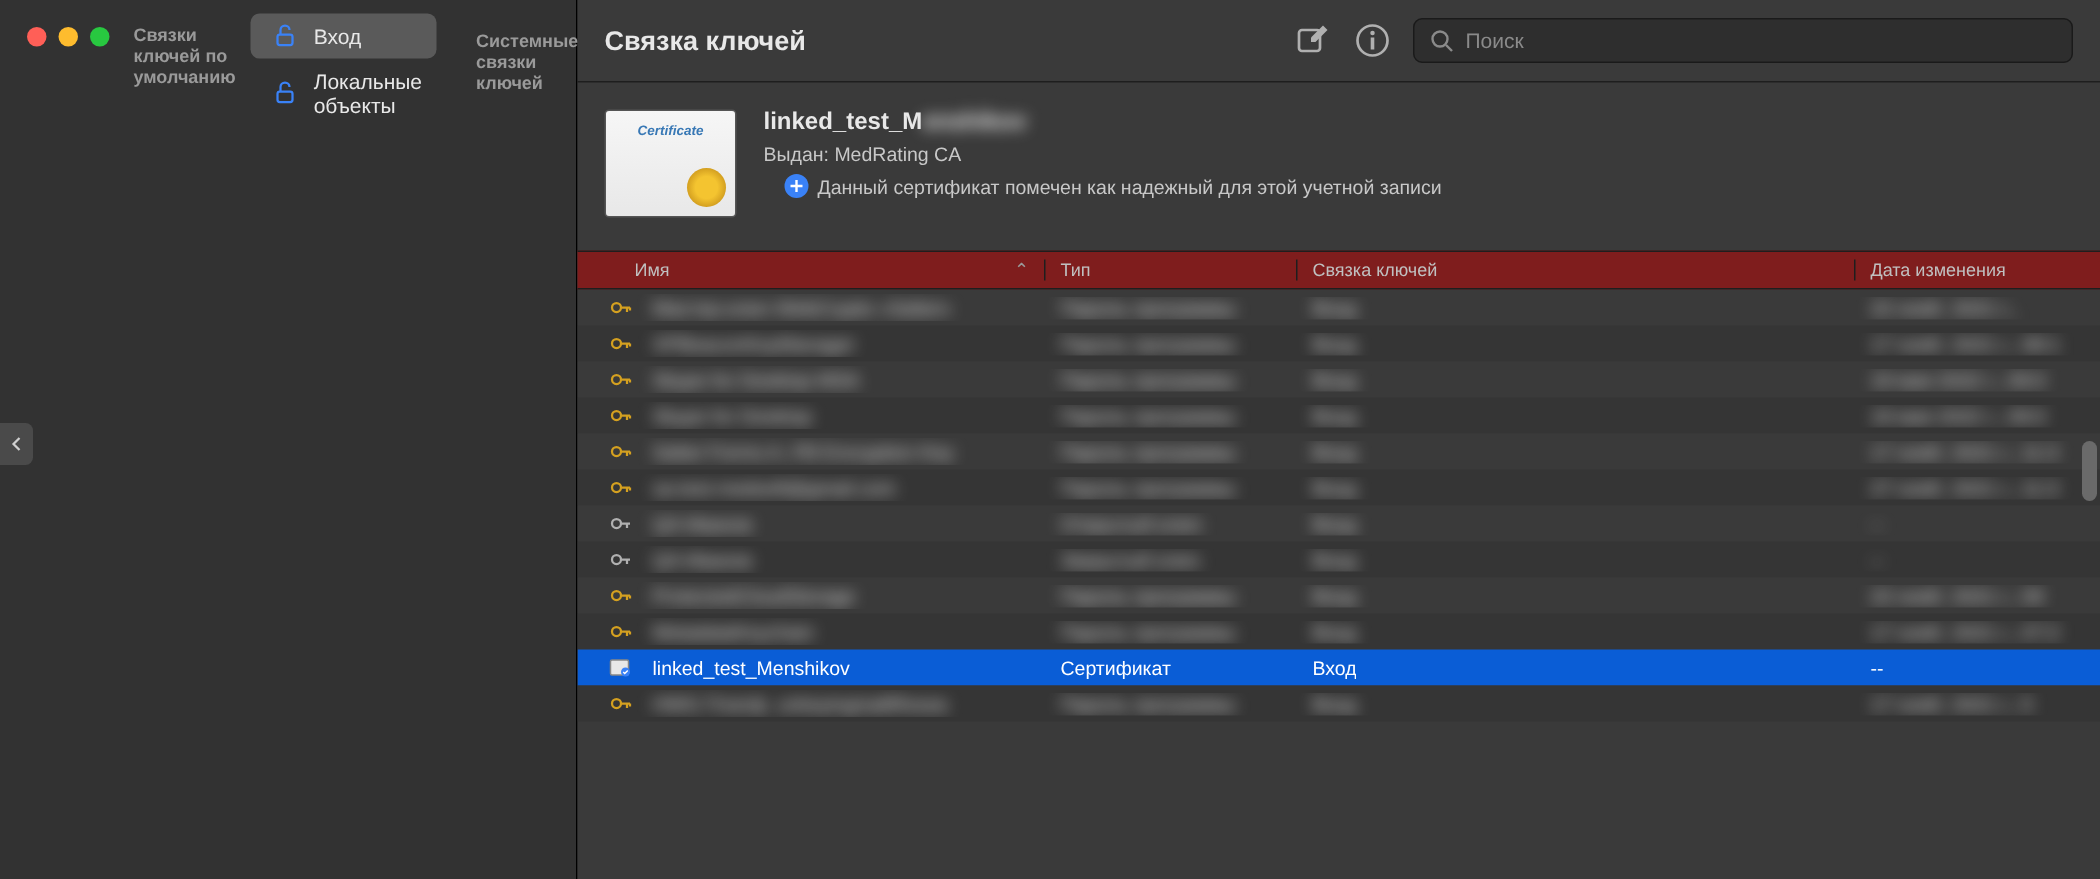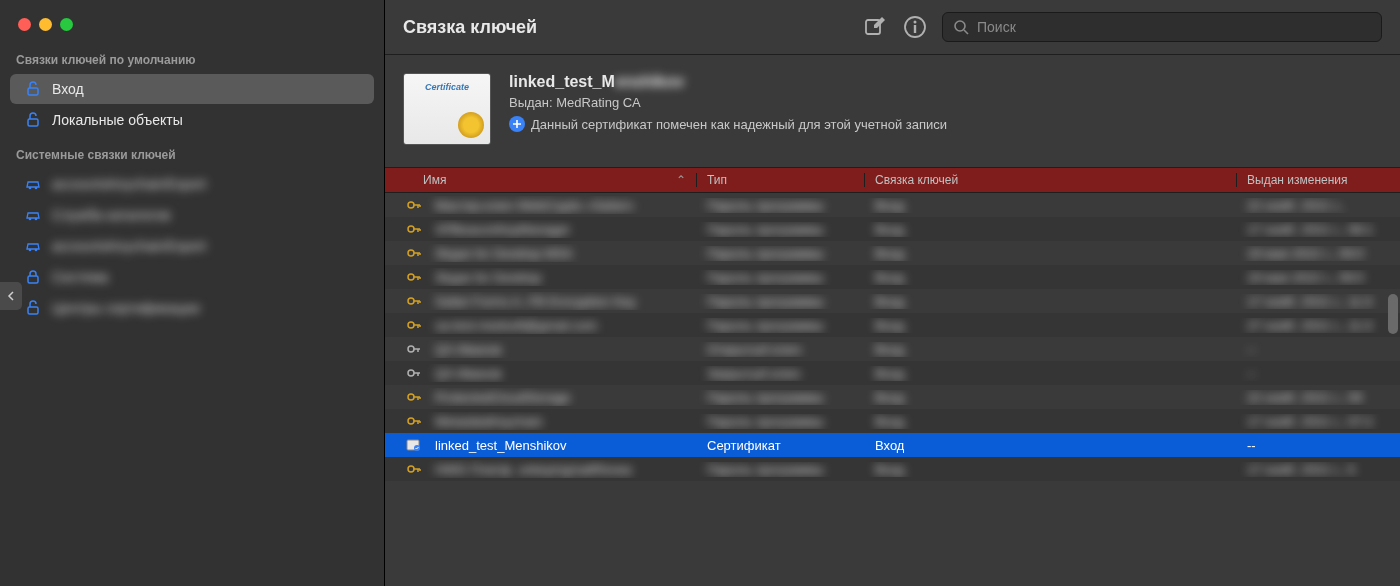--- a/index.html
+++ b/index.html
@@ -1,21 +1,21 @@
 <!DOCTYPE html>
 <html><head>
 <meta charset="utf-8">
 <style>
 * { margin: 0; padding: 0; box-sizing: border-box; font-family: -apple-system, "Helvetica Neue", Arial, sans-serif; }
 body { background: #2a2a2a; width: 1400px; height: 586px; overflow: hidden; color: #e0e0e0; font-size: 13px; }
 
 .window { display: flex; height: 586px; }
 
 
-.sidebar { width: 385px; background: #323232; border-right: 1px solid #000; display: flex; flex-direction: column; padding-top: 8px; position: relative; }
+.sidebar { width: 385px; background: #323232; border-right: 1px solid #000; display: flex; flex-direction: row; padding-top: 8px; position: relative; }
 .traffic-lights { display: flex; gap: 8px; padding: 10px 0 14px 18px; }
 .tl { width: 13px; height: 13px; border-radius: 50%; }
 .tl.red { background: #ff5f57; }
 .tl.yellow { background: #febc2e; }
 .tl.green { background: #28c840; }
 
 .sb-section-title { color: #9a9a9a; font-size: 12px; font-weight: 600; padding: 8px 0 6px 16px; }
 .sb-item { display: flex; align-items: center; gap: 10px; padding: 6px 10px 6px 14px; margin: 1px 10px; border-radius: 6px; cursor: default; }
 .sb-item.selected { background: #5a5a5a; }
 .sb-icon { width: 18px; height: 18px; flex-shrink: 0; }
@@ -42,21 +42,21 @@
 
 .cert-detail { display: flex; gap: 18px; padding: 18px 18px 22px 18px; }
 .cert-img { width: 88px; height: 72px; background: linear-gradient(#f6f6f6,#e8e8e8); border: 1px solid #555; border-radius: 3px; position: relative; }
 .cert-img::before { content: "Certificate"; position: absolute; top: 8px; left: 0; right: 0; text-align: center; font-size: 9px; color: #3878b5; font-style: italic; font-weight: bold; }
 .cert-img::after { content: ""; position: absolute; bottom: 6px; right: 6px; width: 26px; height: 26px; background: radial-gradient(circle,#f4c430 40%,#d4a020 70%); border-radius: 50%; }
 .cert-text { display: flex; flex-direction: column; gap: 4px; }
 .cert-name { font-size: 16px; font-weight: 600; color: #e8e8e8; }
 .cert-name .blurpart { filter: blur(5px); }
 .cert-line { font-size: 13px; color: #c8c8c8; }
 .cert-line .blurpart { filter: blur(5px); }
-.cert-trust { display: flex; align-items: center; gap: 6px; font-size: 13px; color: #c8c8c8; margin-top: 2px; }
+.cert-trust { display: flex; align-items: center; gap: 6px; font-size: 13px; color: #c8c8c8; margin-top: 2px; margin-left: 14px; }
 .trust-badge { width: 16px; height: 16px; background: #3a82f7; border-radius: 50%; display: flex; align-items: center; justify-content: center; }
 
 
 .col-headers { display: flex; align-items: center; height: 26px; background: #7f1d1d; border-top: 1px solid #1e1e1e; border-bottom: 1px solid #1e1e1e; font-size: 12px; color: #c0c0c0; }
 .col { padding: 0 10px; display: flex; align-items: center; }
 .col-name { width: 312px; padding-left: 38px; justify-content: space-between; border-right: 1px solid #1e1e1e; }
 .col-type { width: 168px; border-right: 1px solid #1e1e1e; }
 .col-kc { width: 372px; border-right: 1px solid #1e1e1e; }
 .col-date { flex: 1; }
 .sort-ind { color: #9a9a9a; }
@@ -206,21 +206,21 @@
         <span>Имя</span>
         <span class="sort-ind">⌃</span>
       </div>
       <div class="col col-type">
           <span>Тип</span>
         </div>
       <div class="col col-kc">
           <span>Связка ключей</span>
         </div>
       <div class="col col-date">
-          <span>Выдан изменения</span>
+          <span>Дата изменения</span>
         </div>
     </div>
 
     <div class="tbody" id="tbody">
         <div class="row blurred">
           <div class="cell cell-name">
             <span class="row-icon"><svg width="18" height="18" viewBox="0 0 18 18">
                 <circle cx="6" cy="9" r="3" stroke="#d4a020" stroke-width="1.5" fill="none"></circle>
                 <path d="M9 9 H15 M13 9 V12 M15 9 V11" stroke="#d4a020" stroke-width="1.5"></path>
               </svg></span>

